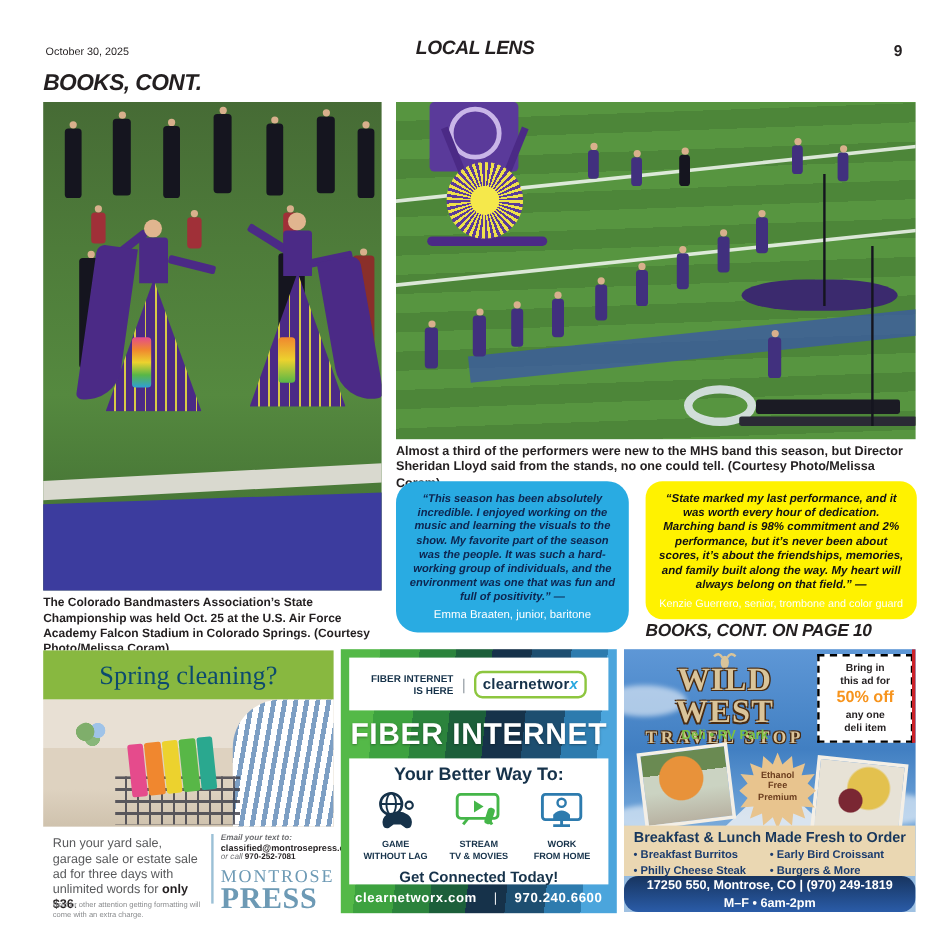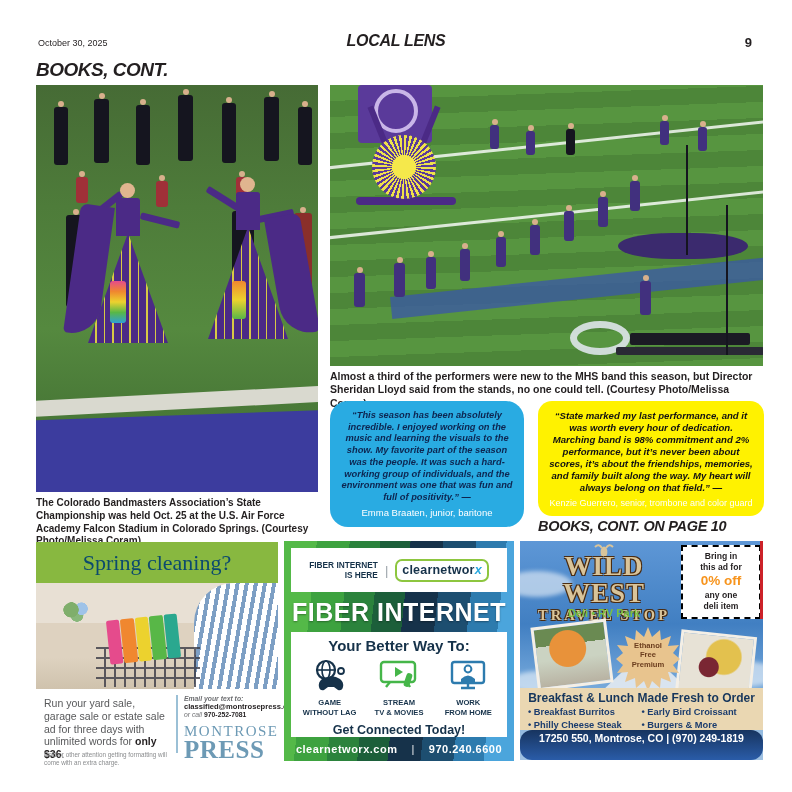--- a/index.html
+++ b/index.html
@@ -356,21 +356,21 @@
     </svg>
     <div class="ww-title">
       <div class="t1">WILD WEST</div>
       <div class="t2">TRAVEL STOP</div>
     </div>
     <div class="ww-deli">Deli  •  RV Park</div>
 
     <div class="ww-coupon">
       <div>Bring in</div>
       <div>this ad for</div>
-      <div class="off">0% off</div>
+      <div class="off">50% off</div>
       <div>any one</div>
       <div>deli item</div>
     </div>
     <div class="ww-redline"></div>
 
     <div class="ww-food ww-food1"></div>
     <div class="ww-food ww-food2"></div>
 
     <div class="ww-star">
       <svg width="64" height="64" viewBox="0 0 64 64">
@@ -387,16 +387,17 @@
       <div class="hdr">Breakfast &amp; Lunch Made Fresh to Order</div>
       <div class="ww-menu">
         <span>• Breakfast Burritos</span>
         <span>• Early Bird Croissant</span>
         <span>• Philly Cheese Steak</span>
         <span>• Burgers &amp; More</span>
       </div>
     </div>
     <div class="ww-bar">
       <div>17250 550, Montrose, CO  |  (970) 249-1819</div>
+      <div>M–F • 6am-2pm</div>
     </div>
   </div>
 
 </div>
 
 </body></html>

